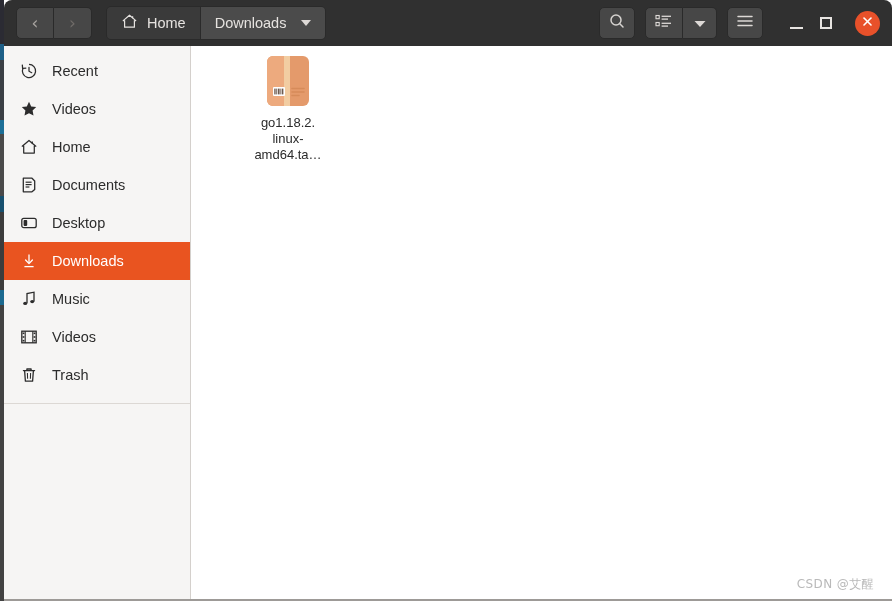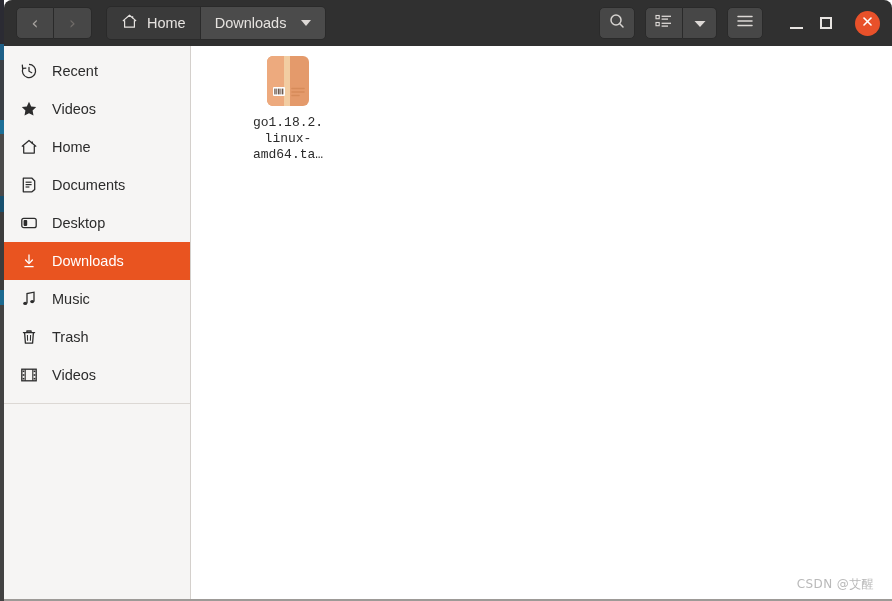--- a/index.html
+++ b/index.html
@@ -222,21 +222,20 @@
   
   .file-item {
     position: absolute;
     left: 18px;
     top: 8px;
     width: 104px;
     display: flex;
     flex-direction: column;
     align-items: center;
     cursor: pointer;
-    font-family: Liberation Mono, monospace;
   }
   .file-icon {
     width: 46px;
     height: 54px;
     position: relative;
     margin-bottom: 7px;
   }
   .file-label {
     font-size: 13px;
     line-height: 16px;
@@ -435,45 +434,45 @@
             <ellipse cx="12.2" cy="11.6" rx="2" ry="1.7" fill="#2c2c2c"></ellipse>
           </svg>
         </span>
         <span>Music</span>
       </div>
 
 
       <div class="side-item">
         <span class="side-icon">
           <svg width="18" height="18" viewBox="0 0 18 18">
-            <path d="M3.4 4.6 L14.6 4.6" stroke="#2c2c2c" stroke-width="1.3" stroke-linecap="round"></path>
-            <path d="M6.9 4.6 L6.9 3 L11.1 3 L11.1 4.6" fill="none" stroke="#2c2c2c" stroke-width="1.3" stroke-linejoin="round"></path>
-            <path d="M4.6 4.6 L5.4 15.2 L12.6 15.2 L13.4 4.6" fill="none" stroke="#2c2c2c" stroke-width="1.3" stroke-linejoin="round"></path>
-            <line x1="7.4" y1="7" x2="7.6" y2="12.8" stroke="#2c2c2c" stroke-width="1.05"></line>
-            <line x1="10.6" y1="7" x2="10.4" y2="12.8" stroke="#2c2c2c" stroke-width="1.05"></line>
-          </svg>
-        </span>
-        <span>Trash</span>
-      </div>
-
-      <div class="side-item">
-        <span class="side-icon">
-          <svg width="18" height="18" viewBox="0 0 18 18">
             <rect x="1.8" y="3.2" width="14.4" height="11.6" fill="none" stroke="#2c2c2c" stroke-width="1.3"></rect>
             <line x1="5.2" y1="3.2" x2="5.2" y2="14.8" stroke="#2c2c2c" stroke-width="1.1"></line>
             <line x1="12.8" y1="3.2" x2="12.8" y2="14.8" stroke="#2c2c2c" stroke-width="1.1"></line>
             <rect x="2.6" y="4.5" width="1.8" height="1.6" fill="#2c2c2c"></rect>
             <rect x="2.6" y="8.2" width="1.8" height="1.6" fill="#2c2c2c"></rect>
             <rect x="2.6" y="11.9" width="1.8" height="1.6" fill="#2c2c2c"></rect>
             <rect x="13.6" y="4.5" width="1.8" height="1.6" fill="#2c2c2c"></rect>
             <rect x="13.6" y="8.2" width="1.8" height="1.6" fill="#2c2c2c"></rect>
             <rect x="13.6" y="11.9" width="1.8" height="1.6" fill="#2c2c2c"></rect>
           </svg>
         </span>
         <span>Videos</span>
+      </div>
+
+      <div class="side-item">
+        <span class="side-icon">
+          <svg width="18" height="18" viewBox="0 0 18 18">
+            <path d="M3.4 4.6 L14.6 4.6" stroke="#2c2c2c" stroke-width="1.3" stroke-linecap="round"></path>
+            <path d="M6.9 4.6 L6.9 3 L11.1 3 L11.1 4.6" fill="none" stroke="#2c2c2c" stroke-width="1.3" stroke-linejoin="round"></path>
+            <path d="M4.6 4.6 L5.4 15.2 L12.6 15.2 L13.4 4.6" fill="none" stroke="#2c2c2c" stroke-width="1.3" stroke-linejoin="round"></path>
+            <line x1="7.4" y1="7" x2="7.6" y2="12.8" stroke="#2c2c2c" stroke-width="1.05"></line>
+            <line x1="10.6" y1="7" x2="10.4" y2="12.8" stroke="#2c2c2c" stroke-width="1.05"></line>
+          </svg>
+        </span>
+        <span>Trash</span>
       </div>
 
       <div class="side-sep"></div>
 
     </div>
 
     <div id="fileview">
 
       <div class="file-item">
         <div class="file-icon">

